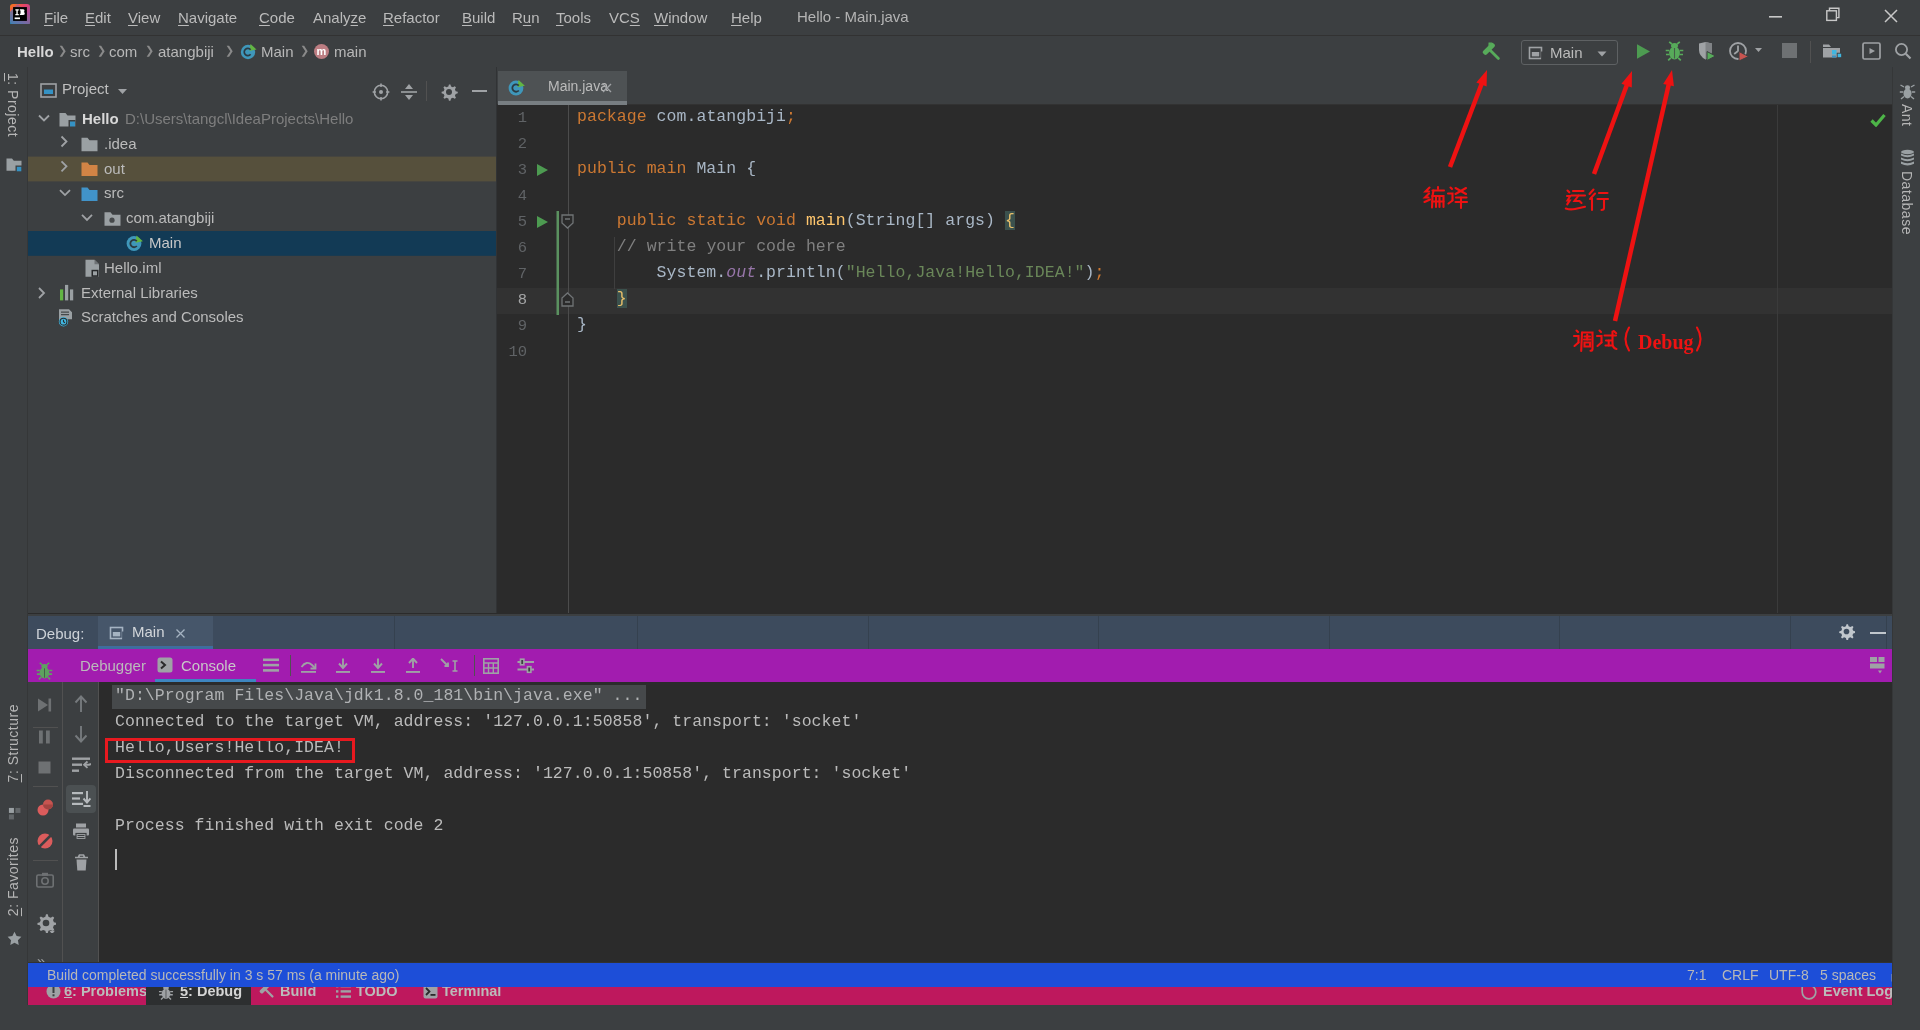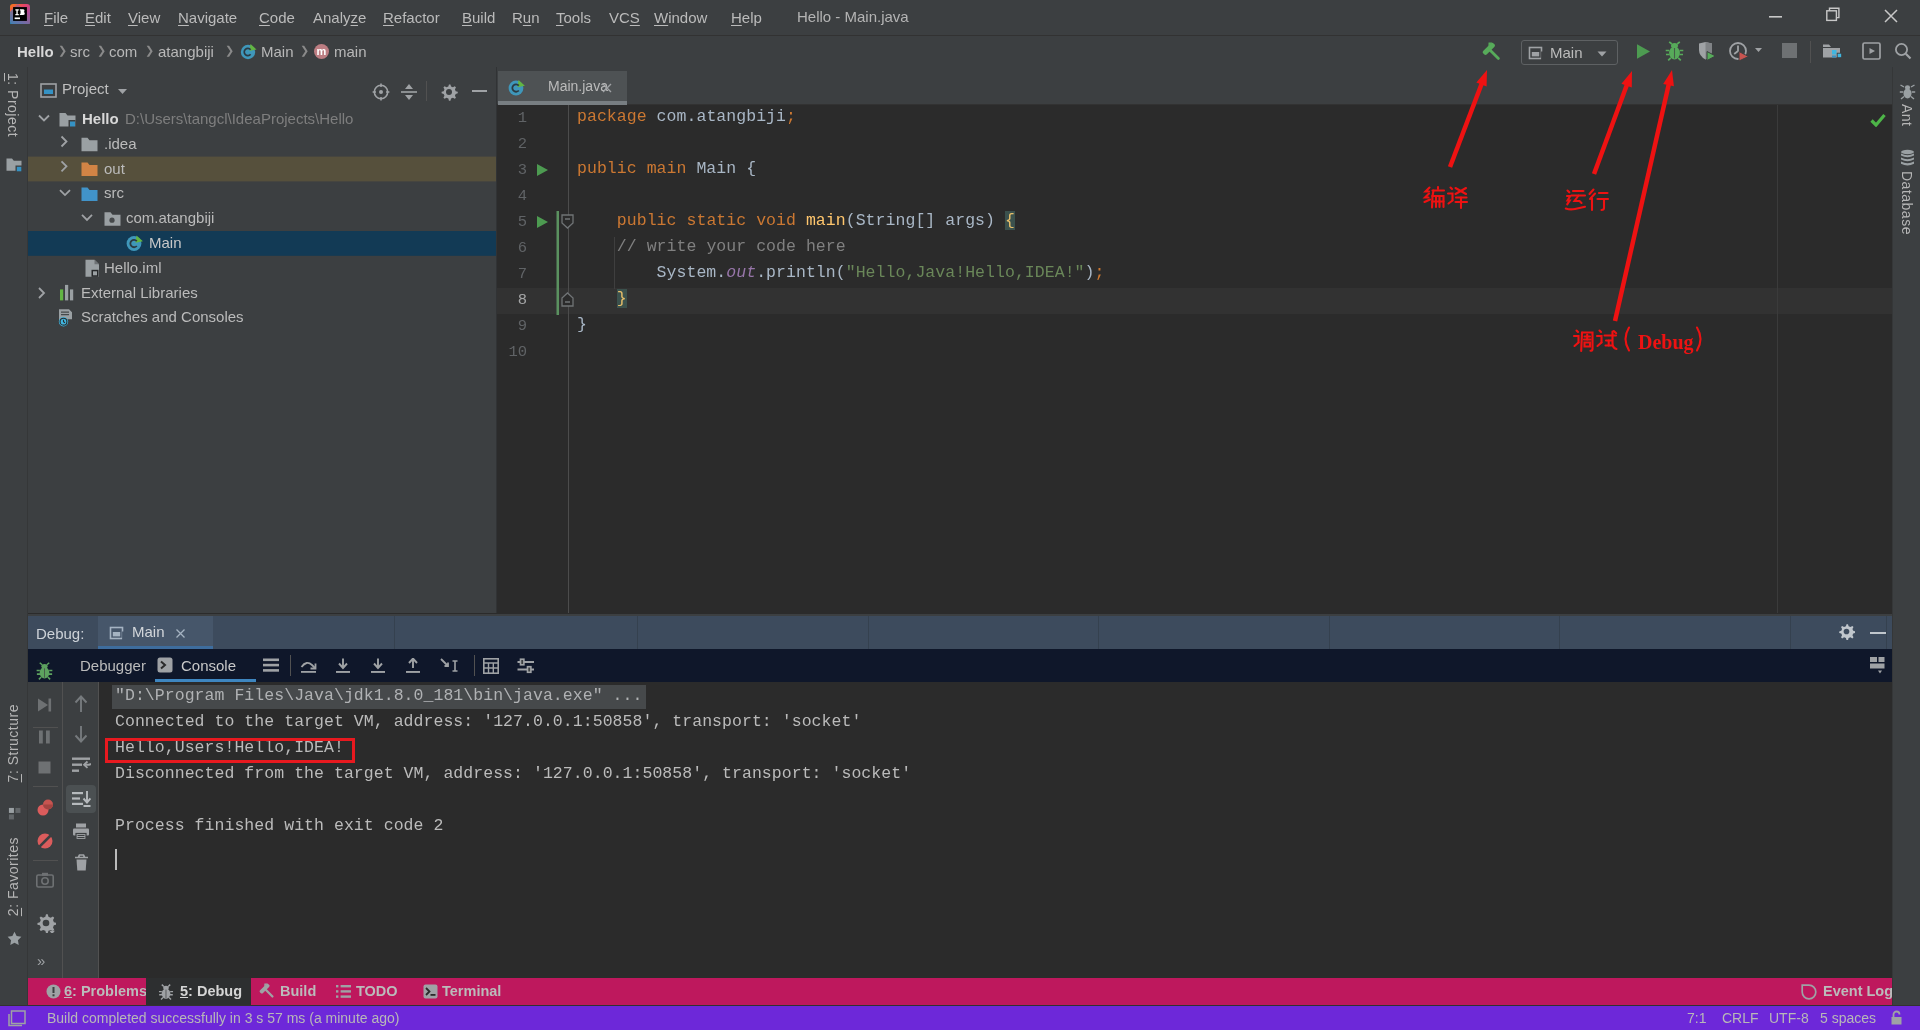--- a/index.html
+++ b/index.html
@@ -44,21 +44,21 @@
 
 #rightstripe { left:1892px; top:67px; width:28px; height:938px; background:#3c3f41; border-left:1px solid #353738; z-index:5; }
 
 #debug { left:0px; top:613px; width:1920px; height:365px; background:#3c3f41; border-top:1px solid #2b2b2b; }
 #console { position:absolute; left:99px; top:68px; width:1793px; height:297px; background:#2b2b2b; }
 .conline { position:absolute; left:16px; font-size:16.5px; letter-spacing:0.05px; font-family:"Liberation Mono", monospace; color:#bbbbbb; white-space:pre; }
 
 #bottombar { left:0; top:978px; width:1920px; height:27px; background:#be185d;font-weight:bold; }
 .btab { position:absolute; top:0px; height:27px; font-size:14.5px; color:#bbbbbb; }
 
-#statusbar { left:0; top:1005px; width:1920px; height:25px; background:#6d28d9; border-top:1px solid #323232; font-size:14px; color:#b8b8b8; }
+#statusbar { left:0; top:962px; width:1920px; height:25px; background:#1d4ed8; border-top:1px solid #323232; font-size:14px; color:#b8b8b8; }
 .sepv { background:#515151; width:1px; position:absolute; }
 .icon { position:absolute; }
 </style>
 </head>
 <body>
 <div id="root">
   <div class="abs" id="menubar">
     <svg class="icon" style="left:10px;top:4px" width="20" height="20" viewBox="0 0 26 26">
       <defs>
         <linearGradient id="lg1" x1="0" y1="0" x2="1" y2="1">
@@ -408,21 +408,21 @@
       <div class="abs" style="left:1301px;top:0;width:1px;height:33px;background:#35414f"></div>
       <div class="abs" style="left:1531px;top:0;width:1px;height:33px;background:#35414f"></div>
       <div class="abs" style="left:1762px;top:0;width:1px;height:33px;background:#35414f"></div>
       <svg class="icon" style="left:1810px;top:7px" width="17" height="17" viewBox="0 0 18 18">
         <path d="M9 1.2 l1.6 0 l0.6 2.2 l2 0.8 l2 -1.1 l1.2 1.2 l-1.1 2 l0.8 2 l2.2 0.6 l0 1.6 l-2.2 0.6 l-0.8 2 l1.1 2 l-1.2 1.2 l-2 -1.1 l-2 0.8 l-0.6 2.2 l-1.6 0 l-0.6 -2.2 l-2 -0.8 l-2 1.1 l-1.2 -1.2 l1.1 -2 l-0.8 -2 l-2.2 -0.6 l0 -1.6 l2.2 -0.6 l0.8 -2 l-1.1 -2 l1.2 -1.2 l2 1.1 l2 -0.8 Z" fill="#c0c6cc"></path>
         <circle cx="9" cy="9" r="3" fill="#3d4b5d"></circle>
       </svg>
       <div class="abs" style="left:1842px;top:16px;width:16px;height:2.4px;background:#c0c6cc"></div>
       <div class="abs" style="left:1858px;top:0;width:1px;height:33px;background:#35414f"></div>
     </div>
-    <div class="abs" style="left:28px;top:35px;width:1866px;height:33px;background:#0f172a">
+    <div class="abs" style="left:28px;top:35px;width:1866px;height:33px;background:#a21caf">
       <svg class="icon" style="left:8px;top:13px" width="17" height="18" viewBox="0 0 19 20">
         <ellipse cx="9.5" cy="12" rx="5.4" ry="6.4" fill="#5da25f"></ellipse>
         <ellipse cx="9.5" cy="4.8" rx="3.5" ry="2.7" fill="#5da25f"></ellipse>
         <path d="M6.8 3 L4.2 0.8 M12.2 3 L14.8 0.8 M4.3 9.5 H0.7 M14.7 9.5 H18.3 M4.5 13.5 H1 M14.5 13.5 H18 M5.8 16.8 L3.2 19.4 M13.2 16.8 L15.8 19.4" stroke="#5da25f" stroke-width="1.7" fill="none"></path>
         <path d="M9.5 7 V17.5" stroke="#3c3f41" stroke-width="1.1" opacity="0.7"></path>
       </svg>
       <span style="position:absolute;left:52px;top:8px;font-size:15px;color:#bbbbbb">Debugger</span>
       <svg class="icon" style="left:129px;top:8px" width="16" height="16" viewBox="0 0 16 16">
         <rect x="0.5" y="0.5" width="15" height="15" rx="2.5" fill="#9fa2a5"></rect>
         <path d="M4 4.5 L8 8 L4 11.5" stroke="#2b2b2b" stroke-width="2" fill="none"></path>

